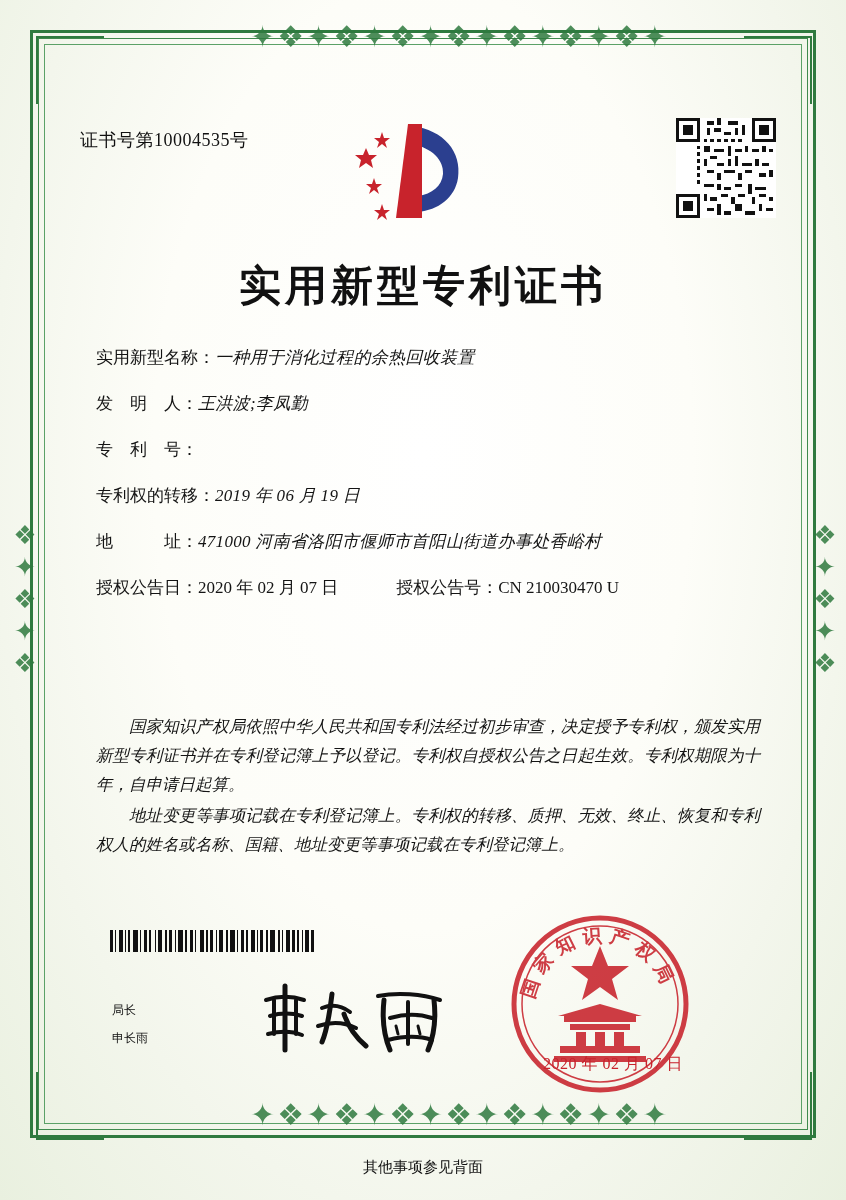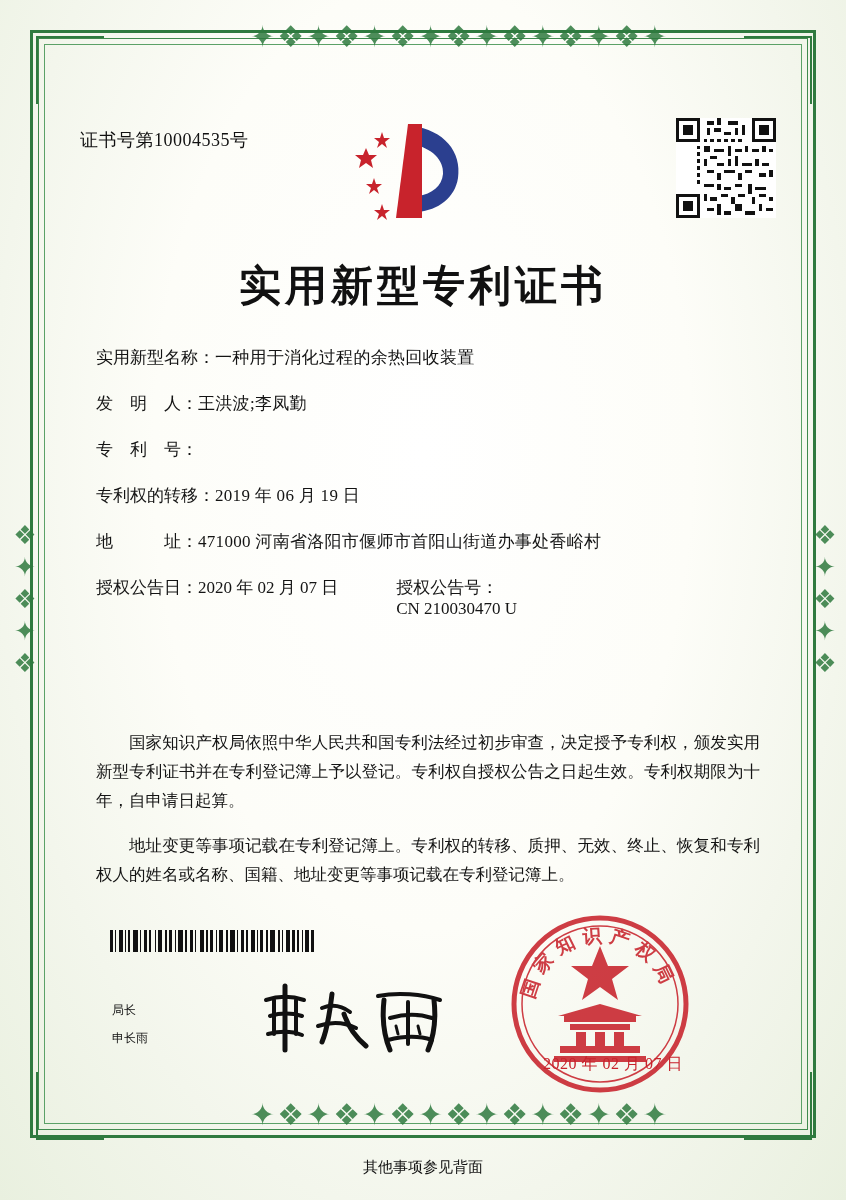--- a/index.html
+++ b/index.html
@@ -149,42 +149,43 @@
     color: #141414;
   }
   .field-label {
     flex: 0 0 auto;
     white-space: pre;
     letter-spacing: 0px;
   }
   .field-value {
     flex: 1 1 auto;
     letter-spacing: .3px;
+    font-style: italic;
   }
   .field-row.dual .field-label { flex: 0 0 auto; }
   .dual-second {
     margin-left: 58px;
     display: flex;
     align-items: baseline;
-    flex-direction: column;
   }
 
   
   .paragraphs {
     position: absolute;
     left: 96px; top: 712px;
     width: 664px;
     font-size: 16.5px;
     line-height: 29px;
     color: #141414;
     text-align: justify;
   }
   .paragraphs p {
-    margin: 16px 0 2px 0;
+    margin: 0 0 2px 0;
     text-indent: 2em;
+    font-style: italic;
   }
 
   
   .barcode {
     position: absolute;
     left: 110px; top: 930px;
     width: 228px; height: 22px;
     display: flex;
     align-items: stretch;
   }

